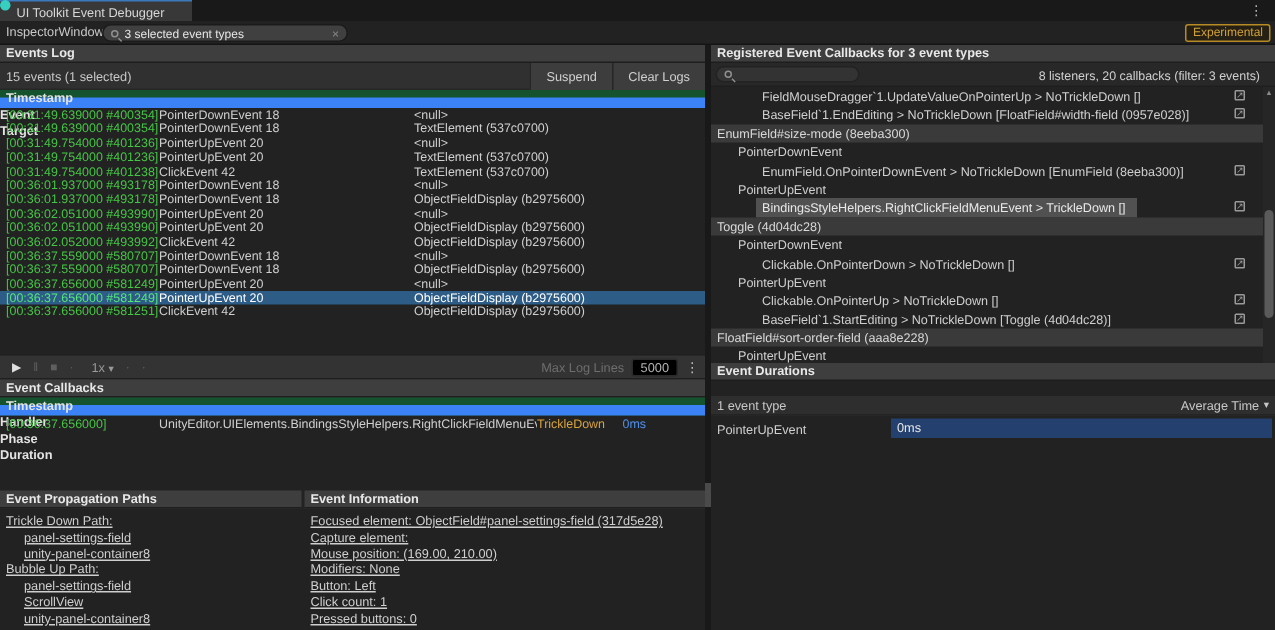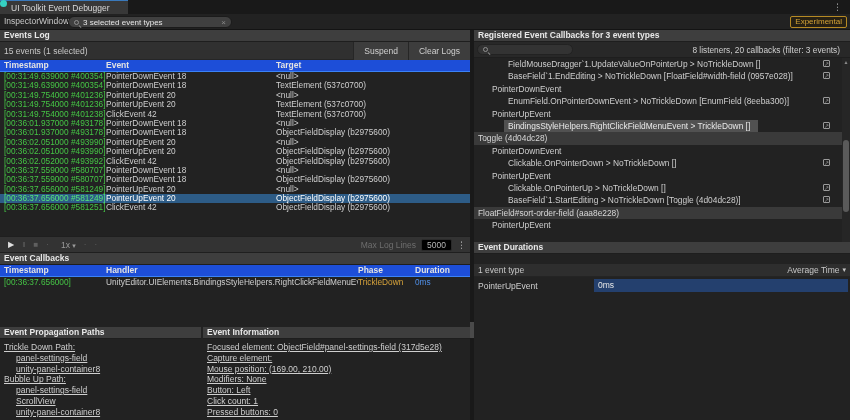--- a/index.html
+++ b/index.html
@@ -28,21 +28,21 @@
   .mag{ width:5px; height:5px; border:1px solid #909090; border-radius:50%; position:relative; flex:0 0 auto;}
   .mag:after{ content:""; position:absolute; left:4px; top:4px; width:3px; height:1px; background:#909090;
         transform:rotate(45deg); transform-origin:left center;}
   .search-text{ flex:1; color:#e6e6e6; font-size:8px; white-space:nowrap; overflow:hidden; }
   .search-clear{ color:#8a8a8a; font-size:8px; }
   .badge{ position:absolute; right:3px; top:2px; height:12px; padding:0 4px; border:1px solid #b68a24;
         border-radius:2px; color:#d2a135; font-size:8px; line-height:10px; background:#262014;}
   
   .panel-header{ height:12px; background:#3e3e3e; border-bottom:1px solid #1e1e1e;
         color:#e8e8e8; font-weight:bold; font-size:8.5px; line-height:11px; padding-left:4px; }
-  .col-header{ background:#1d4ed8; border-bottom:1px solid #3b82f6; color:#e3e3e3; font-weight:bold; }
+  .col-header{ background:#14532d; border-bottom:7px solid #3b82f6; color:#e3e3e3; font-weight:bold;flex-direction:column; }
   
   #left{ position:absolute; left:0; top:30px; width:470px; height:390px; }
   .status-row{ position:absolute; left:0; top:12px; width:470px; height:18px; background:#303030;
         border-bottom:1px solid #262626; display:flex; align-items:center; }
   .status-label{ padding-left:4px; color:#c8c8c8; flex:1; }
   .tool-btn{ height:18px; padding:0 10px; background:#3d3d3d; border-left:1px solid #262626;
         color:#d0d0d0; display:flex; align-items:center; font-size:8.5px; }
   .log-cols{ position:absolute; left:0; top:30px; width:470px; height:12px; display:flex; line-height:11px; }
   .c-ts{ width:106px; padding-left:4px; } .c-ev{ width:170px; } .c-tg{ flex:1; }
   #log-rows{ position:absolute; left:0; top:42px; width:470px; }
@@ -292,20 +292,21 @@
     <div class="panel-header">Registered Event Callbacks for 3 event types</div>
     <div class="rsearch-row">
       <div class="rsearch">
         <span class="mag"></span>
       </div>
       <span class="rsummary">8 listeners, 20 callbacks (filter: 3 events)</span>
     </div>
     <div id="tree">
       <div class="tree-row leaf"><span class="lbl">FieldMouseDragger`1.UpdateValueOnPointerUp &gt; NoTrickleDown []</span><span class="ext">↗</span></div>
       <div class="tree-row leaf"><span class="lbl">BaseField`1.EndEditing &gt; NoTrickleDown [FloatField#width-field (0957e028)]</span><span class="ext">↗</span></div>
+      <div class="tree-row section"><span class="lbl">EnumField#size-mode (8eeba300)</span></div>
       <div class="tree-row group"><span class="lbl">PointerDownEvent</span></div>
       <div class="tree-row leaf"><span class="lbl">EnumField.OnPointerDownEvent &gt; NoTrickleDown [EnumField (8eeba300)]</span><span class="ext">↗</span></div>
       <div class="tree-row group"><span class="lbl">PointerUpEvent</span></div>
       <div class="tree-row leaf selected"><span class="lbl">BindingsStyleHelpers.RightClickFieldMenuEvent &gt; TrickleDown []</span><span class="ext">↗</span></div>
       <div class="tree-row section"><span class="lbl">Toggle (4d04dc28)</span></div>
       <div class="tree-row group"><span class="lbl">PointerDownEvent</span></div>
       <div class="tree-row leaf"><span class="lbl">Clickable.OnPointerDown &gt; NoTrickleDown []</span><span class="ext">↗</span></div>
       <div class="tree-row group"><span class="lbl">PointerUpEvent</span></div>
       <div class="tree-row leaf"><span class="lbl">Clickable.OnPointerUp &gt; NoTrickleDown []</span><span class="ext">↗</span></div>
       <div class="tree-row leaf"><span class="lbl">BaseField`1.StartEditing &gt; NoTrickleDown [Toggle (4d04dc28)]</span><span class="ext">↗</span></div>

